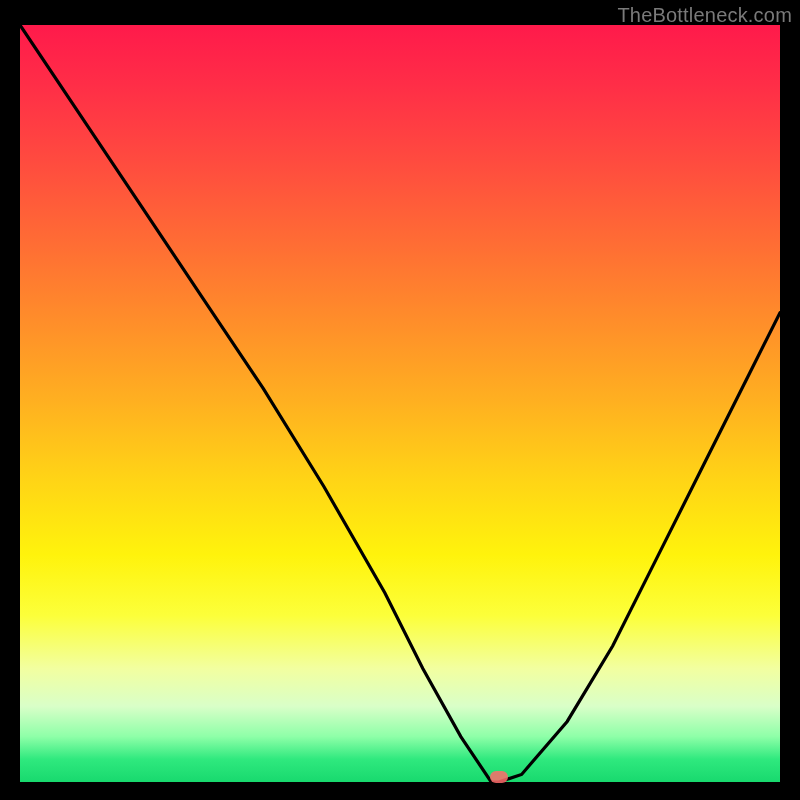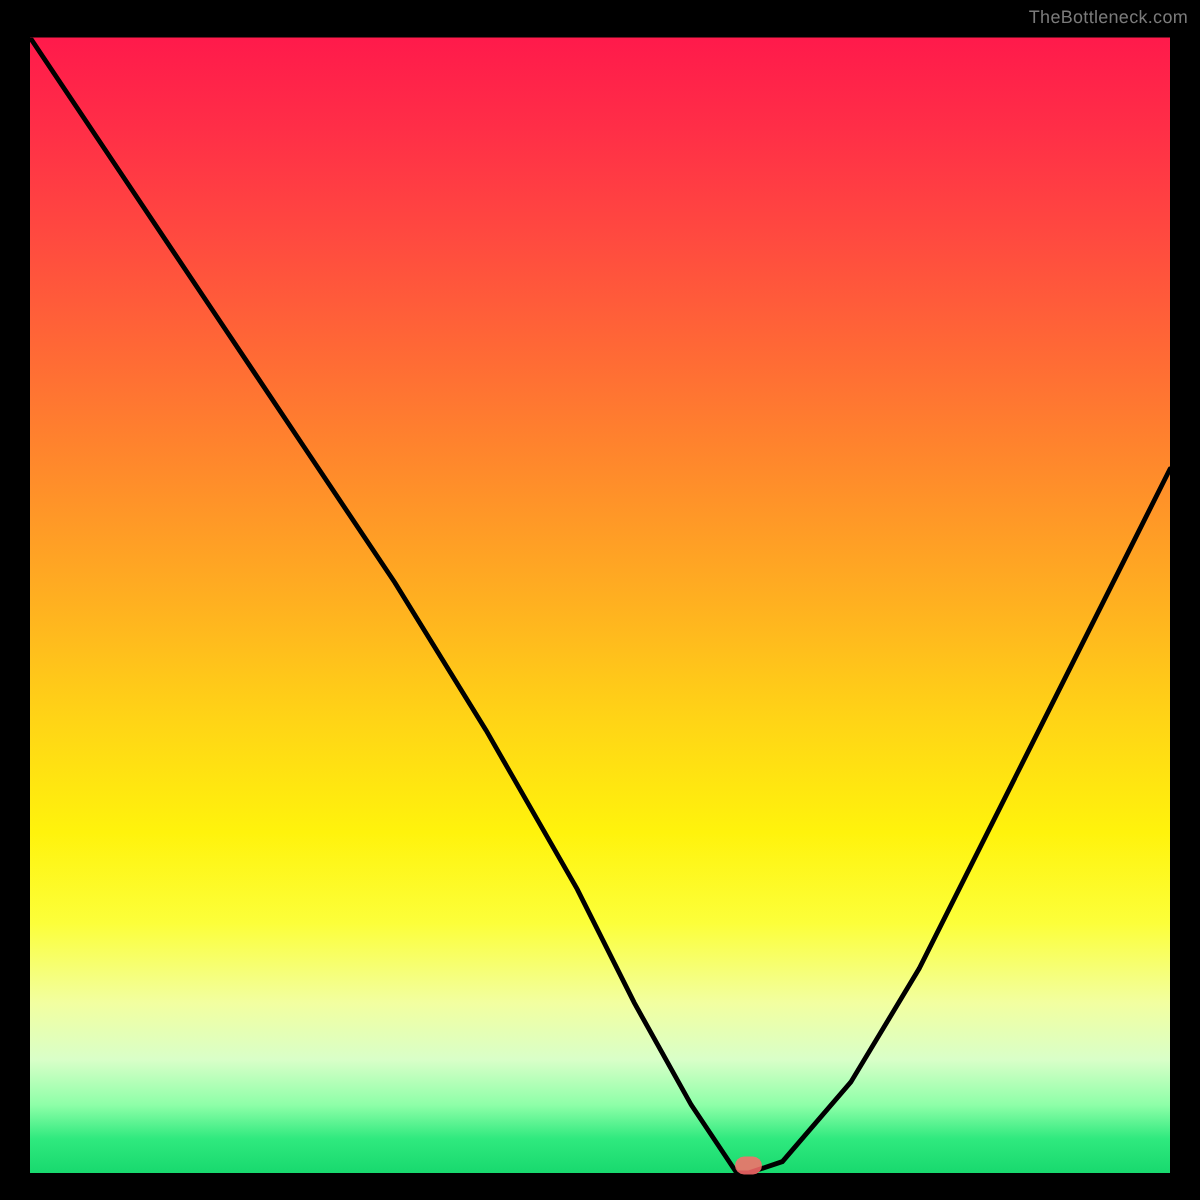--- a/index.html
+++ b/index.html
@@ -15,21 +15,21 @@
     position: relative;
     width: 800px;
     height: 800px;
     background: #000;
   }
   .watermark {
     position: absolute;
     top: 4px;
     right: 8px;
     color: #7a7a7a;
-    font-size: 12px;
+    font-size: 20px;
     font-weight: 500;
     letter-spacing: 0.2px;
     z-index: 10;
   }
   .plot-area {
     position: absolute;
     left: 20px;
     top: 25px;
     width: 760px;
     height: 757px;

